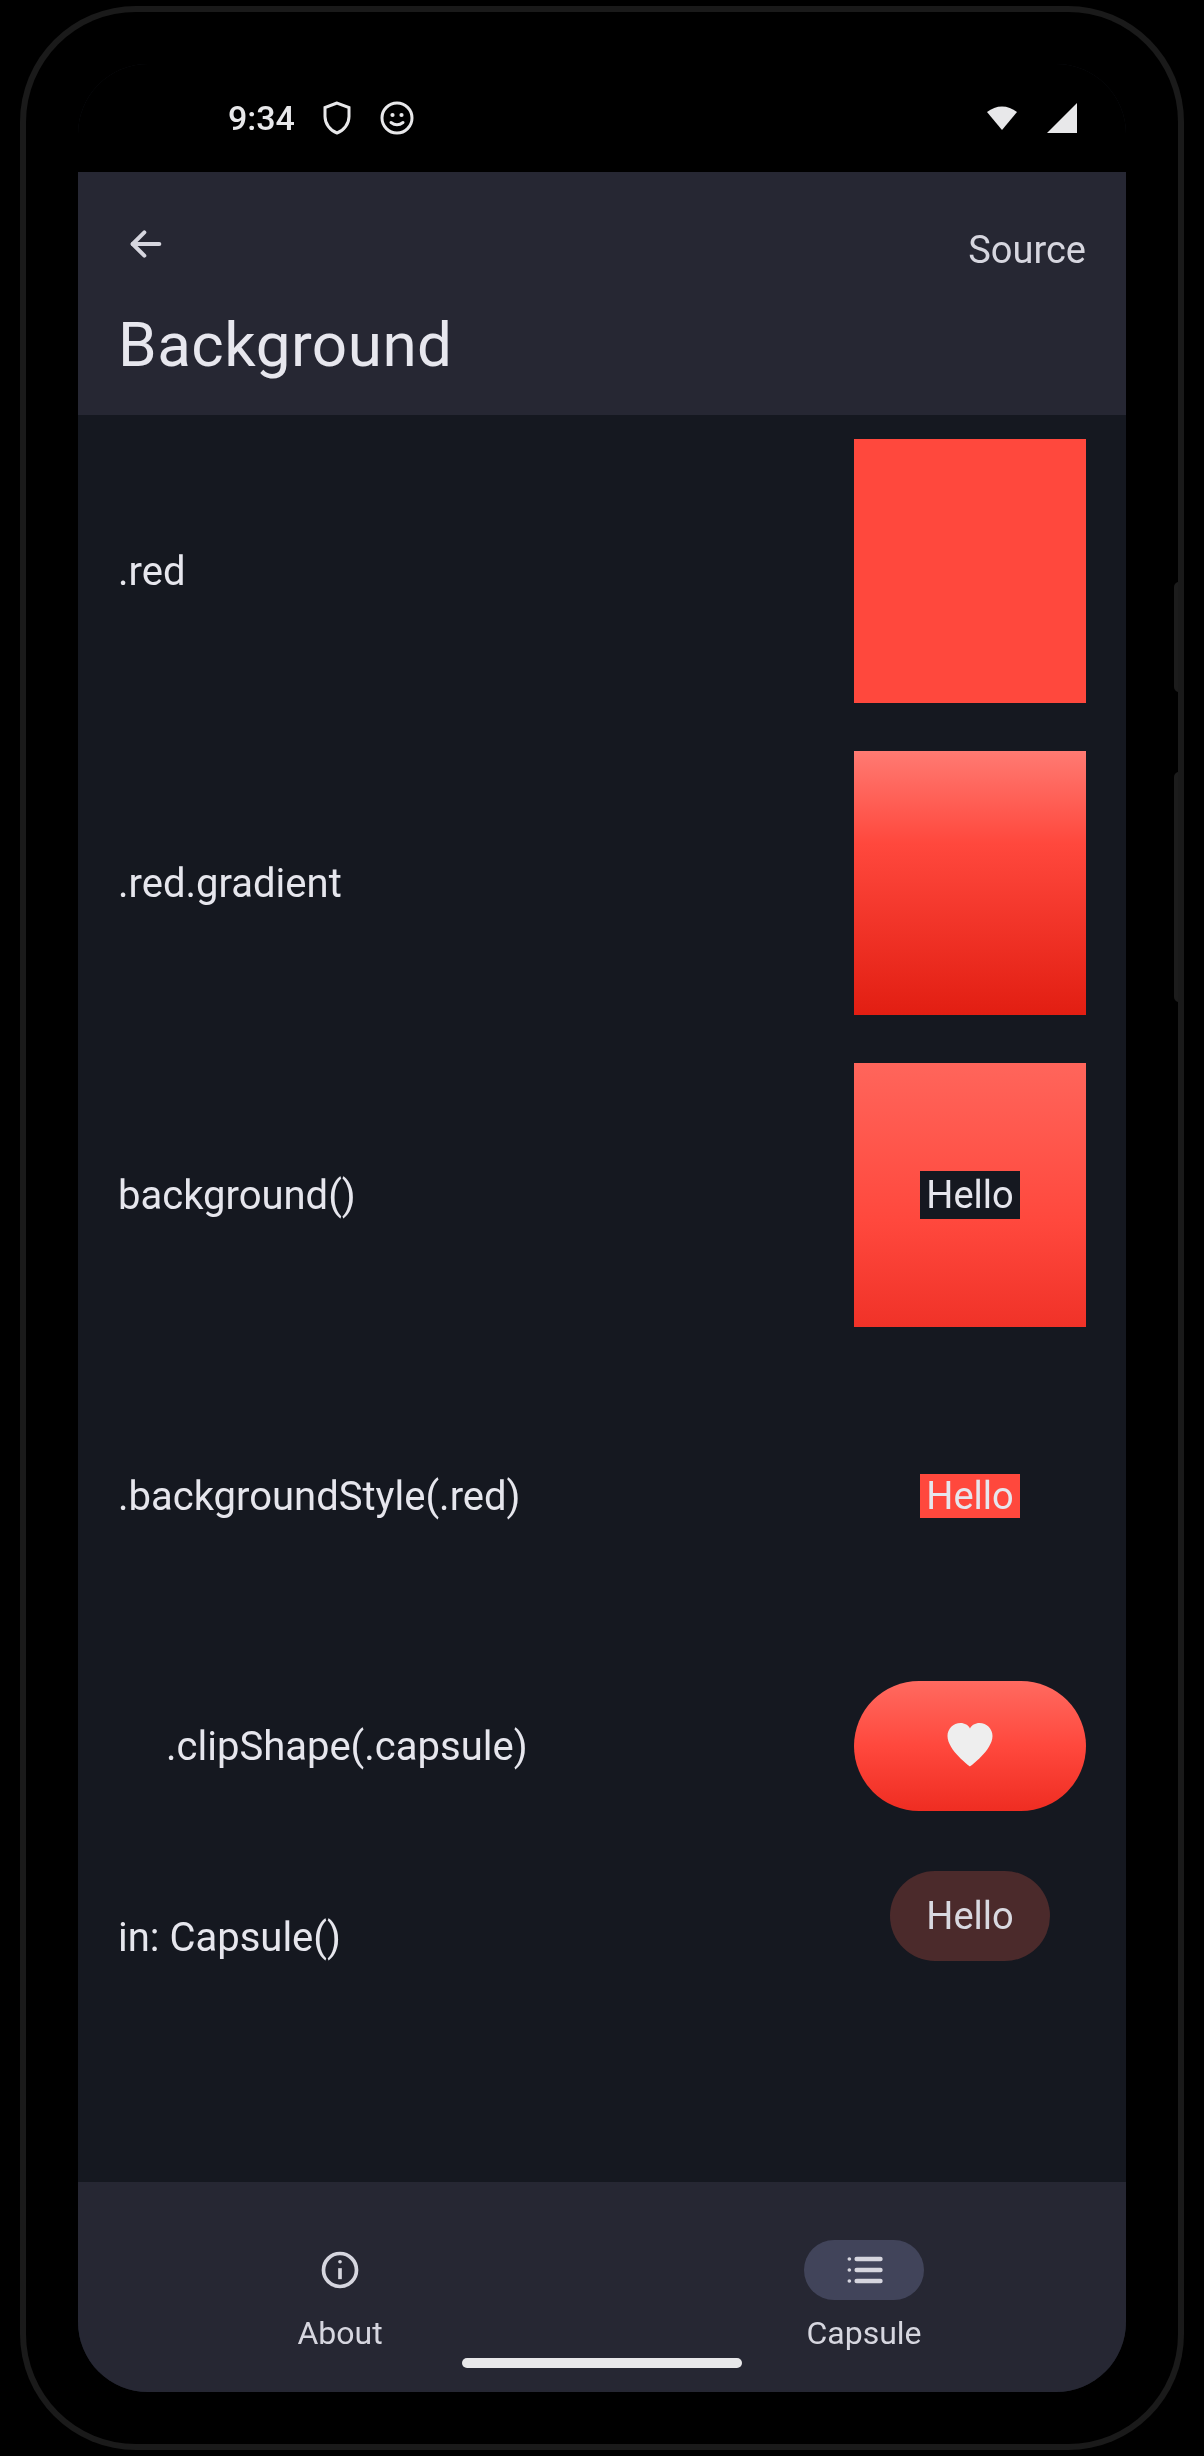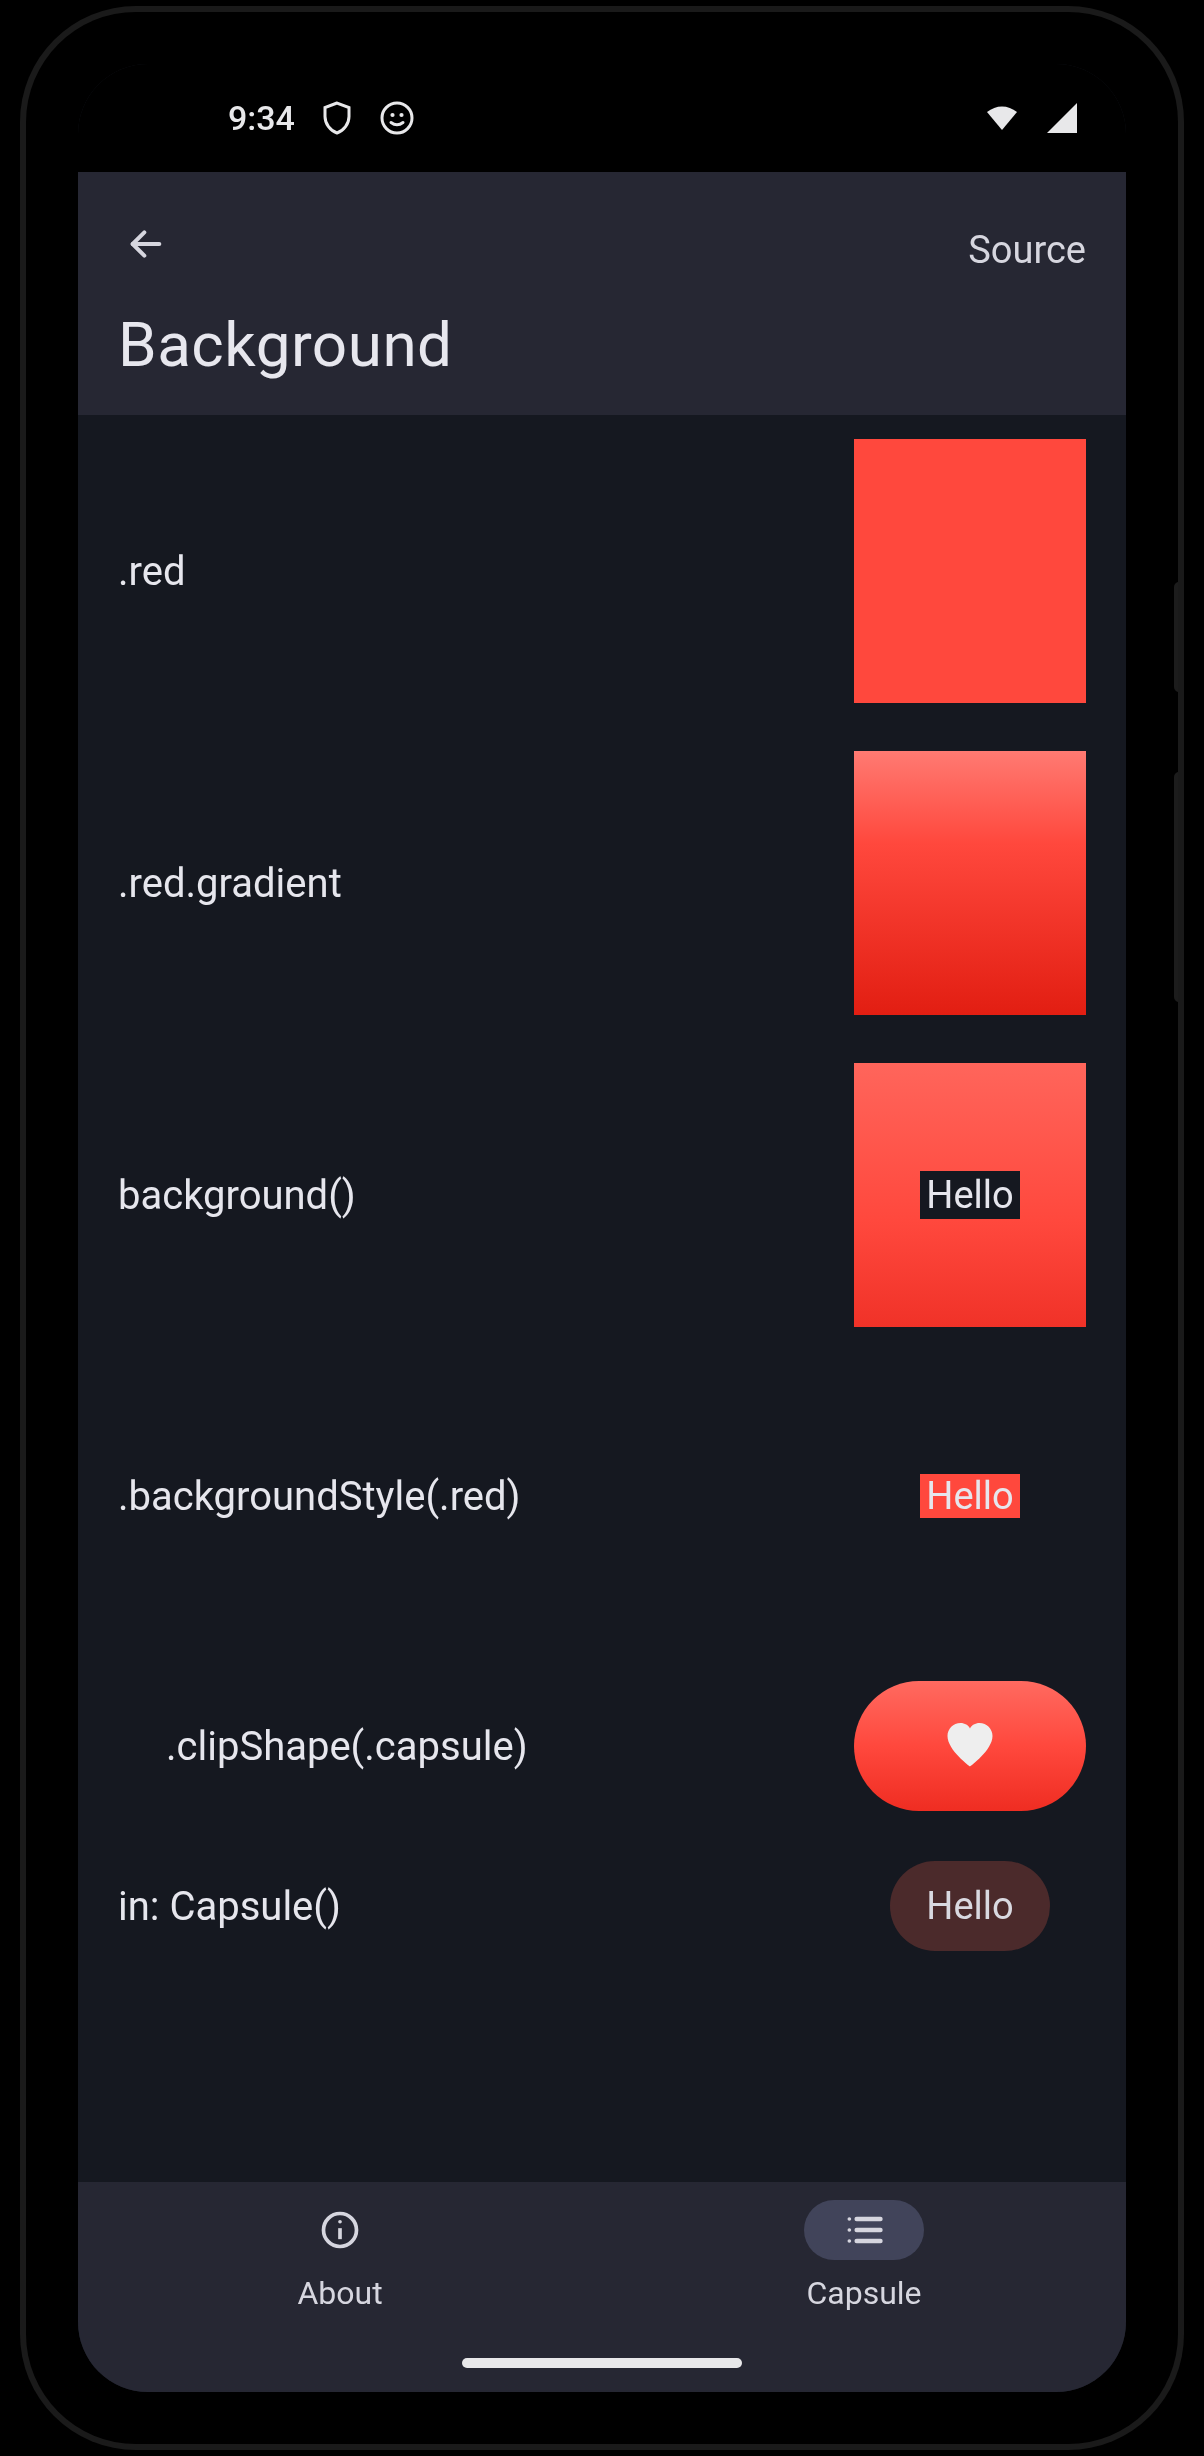--- a/index.html
+++ b/index.html
@@ -97,32 +97,32 @@
     min-width:160px; height:90px; border-radius:60px; padding: 0 36px;
     background:#4b2a2b; color:#d9d9e0; font-size:38px;
     display:flex; align-items:center; justify-content:center;
   }
 
   .row.r-red      { padding-top:24px; padding-bottom:24px; }
   .row.r-grad     { padding-top:24px; padding-bottom:24px; }
   .row.r-bg       { padding-top:24px; padding-bottom:24px; }
   .row.r-style    { min-height:290px; }
   .row.r-clip     { min-height:210px;margin-left:48px; }
-  .row.r-incap    { min-height:120px; padding-bottom:10px; }
+  .row.r-incap    { min-height:120px; padding-bottom:10px;align-items:flex-end; }
 
   
   .navbar {
     height: 210px;
     background:#262733;
     display:flex;
     padding-top:18px;
   }
   .nav-item {
     flex:1; display:flex; flex-direction:column; align-items:center; gap:14px;
-    color:#d6d6df; cursor:pointer;
+    color:#d6d6df; cursor:pointer;justify-content:center;
   }
   .nav-icon-wrap {
     width:120px; height:60px; border-radius:40px;
     display:flex; align-items:center; justify-content:center;
   }
   .nav-item.active .nav-icon-wrap { background:#41445a; }
   .nav-icon-wrap svg { width:44px; height:44px; }
   .nav-label { font-size:32px; }
 
   .home-indicator {

